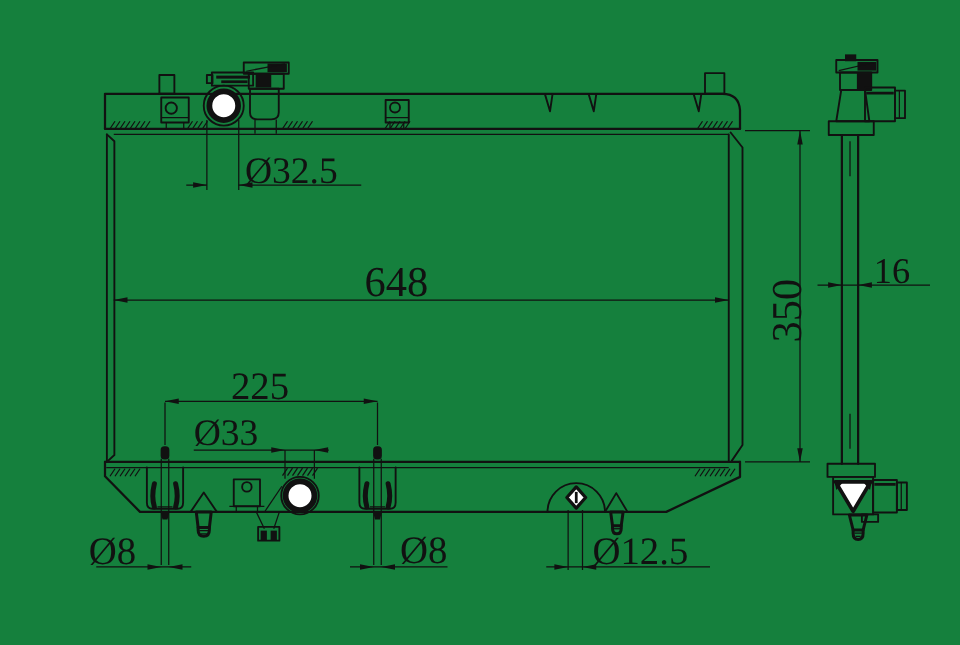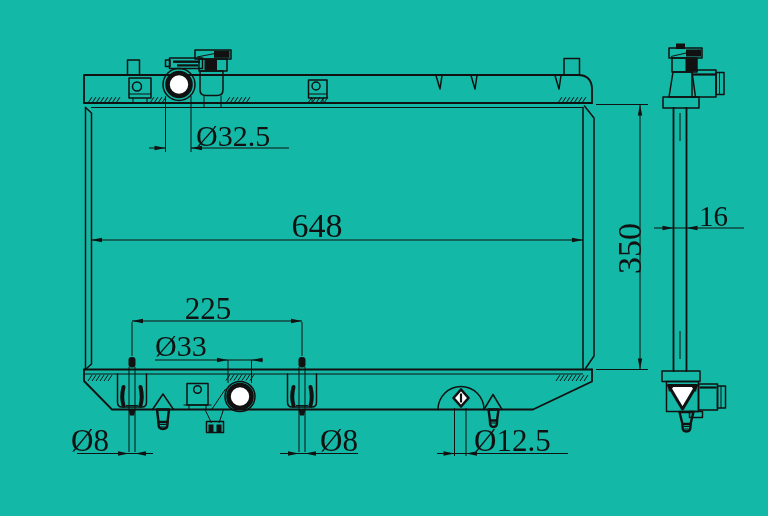--- a/index.html
+++ b/index.html
@@ -1,16 +1,16 @@
 <!DOCTYPE html>
 <html><head>
 <meta charset="utf-8">
 <style>
   html,body{margin:0;padding:0;background:#ffffff;}
-  .canvas{width:768px;height:516px;background:#14b8a6;position:relative;overflow:hidden;}
+  .canvas{width:768px;height:516px;background:#15803d;position:relative;overflow:hidden;}
   svg{display:block;}
   .ol{stroke:#111;stroke-width:1.5;fill:none;stroke-linecap:round;stroke-linejoin:round;}
   .ol2{stroke:#111;stroke-width:1.8;fill:none;stroke-linecap:round;stroke-linejoin:round;}
   .th{stroke:#111;stroke-width:1;fill:none;stroke-linecap:butt;}
   .bd{stroke:#111;stroke-width:4.6;fill:#fff;}
   .bd3{stroke:#111;stroke-width:3;fill:#fff;stroke-linejoin:round;}
   .bd2{stroke:#111;stroke-width:2.4;fill:none;stroke-linecap:round;stroke-linejoin:round;}
   .blk{fill:#111;stroke:none;}
   .arr{fill:#111;stroke:none;}
   .dimtext{font-family:"Liberation Serif","DejaVu Serif",serif;fill:#111;}

